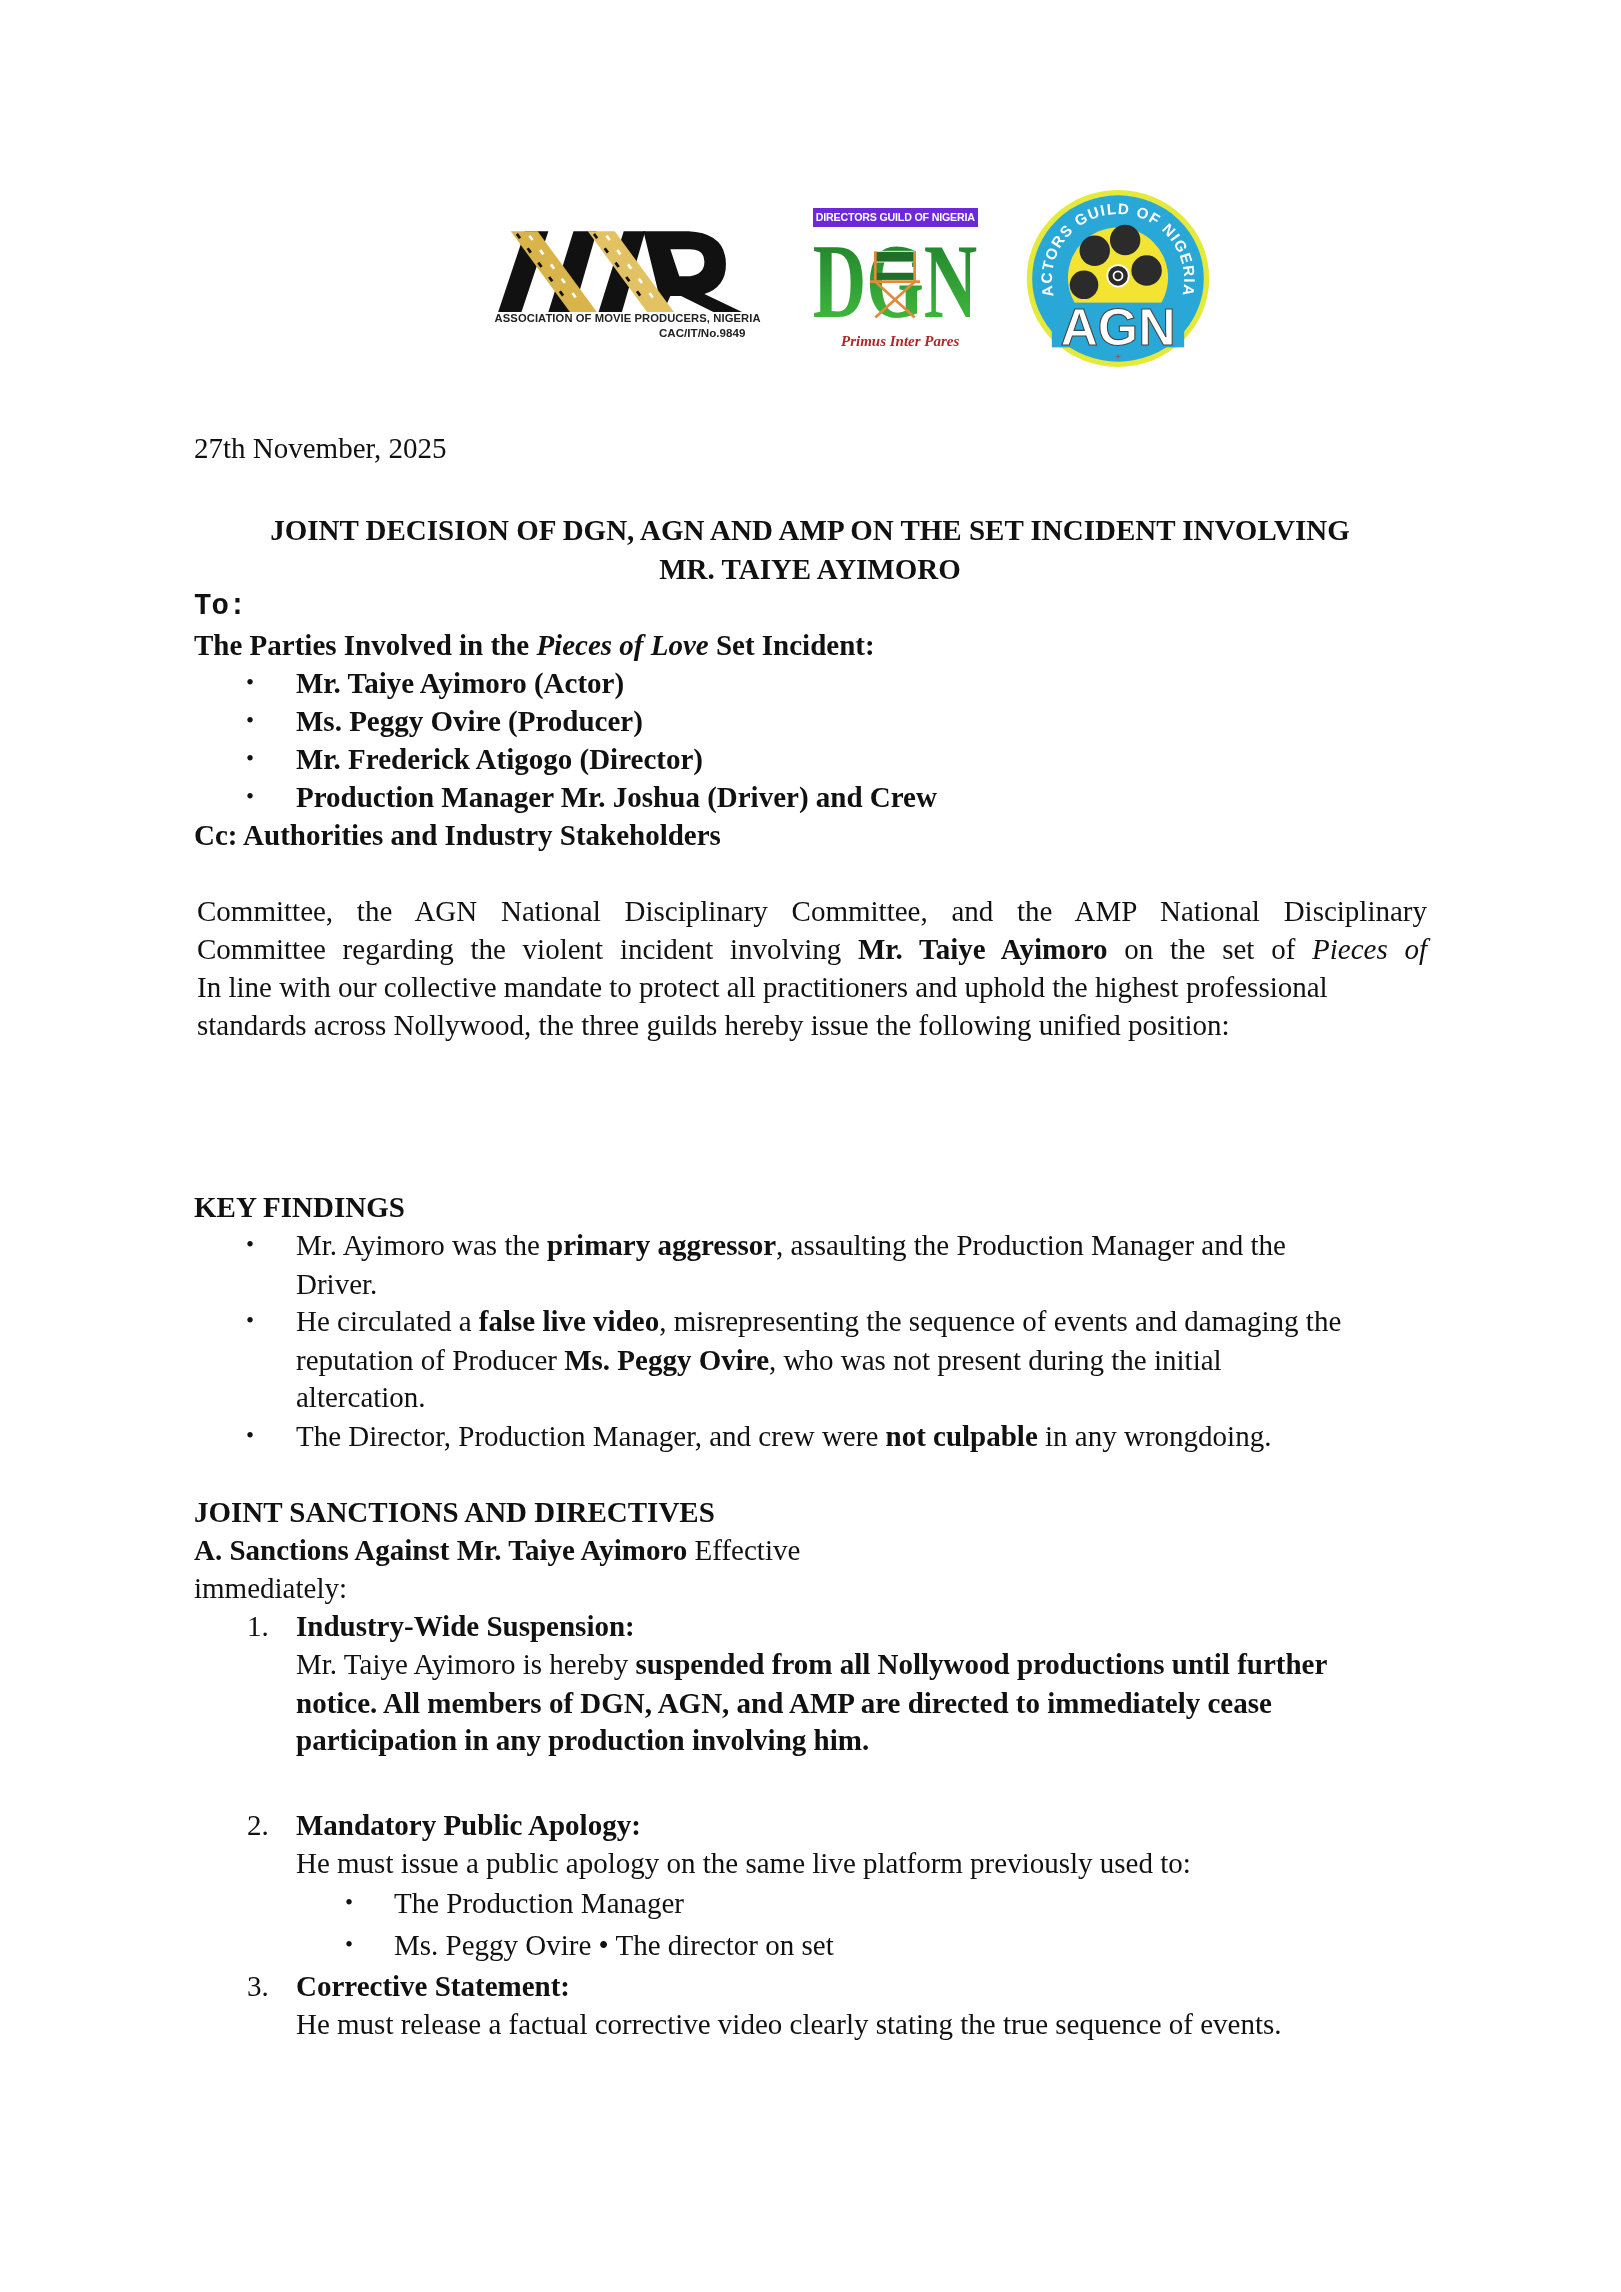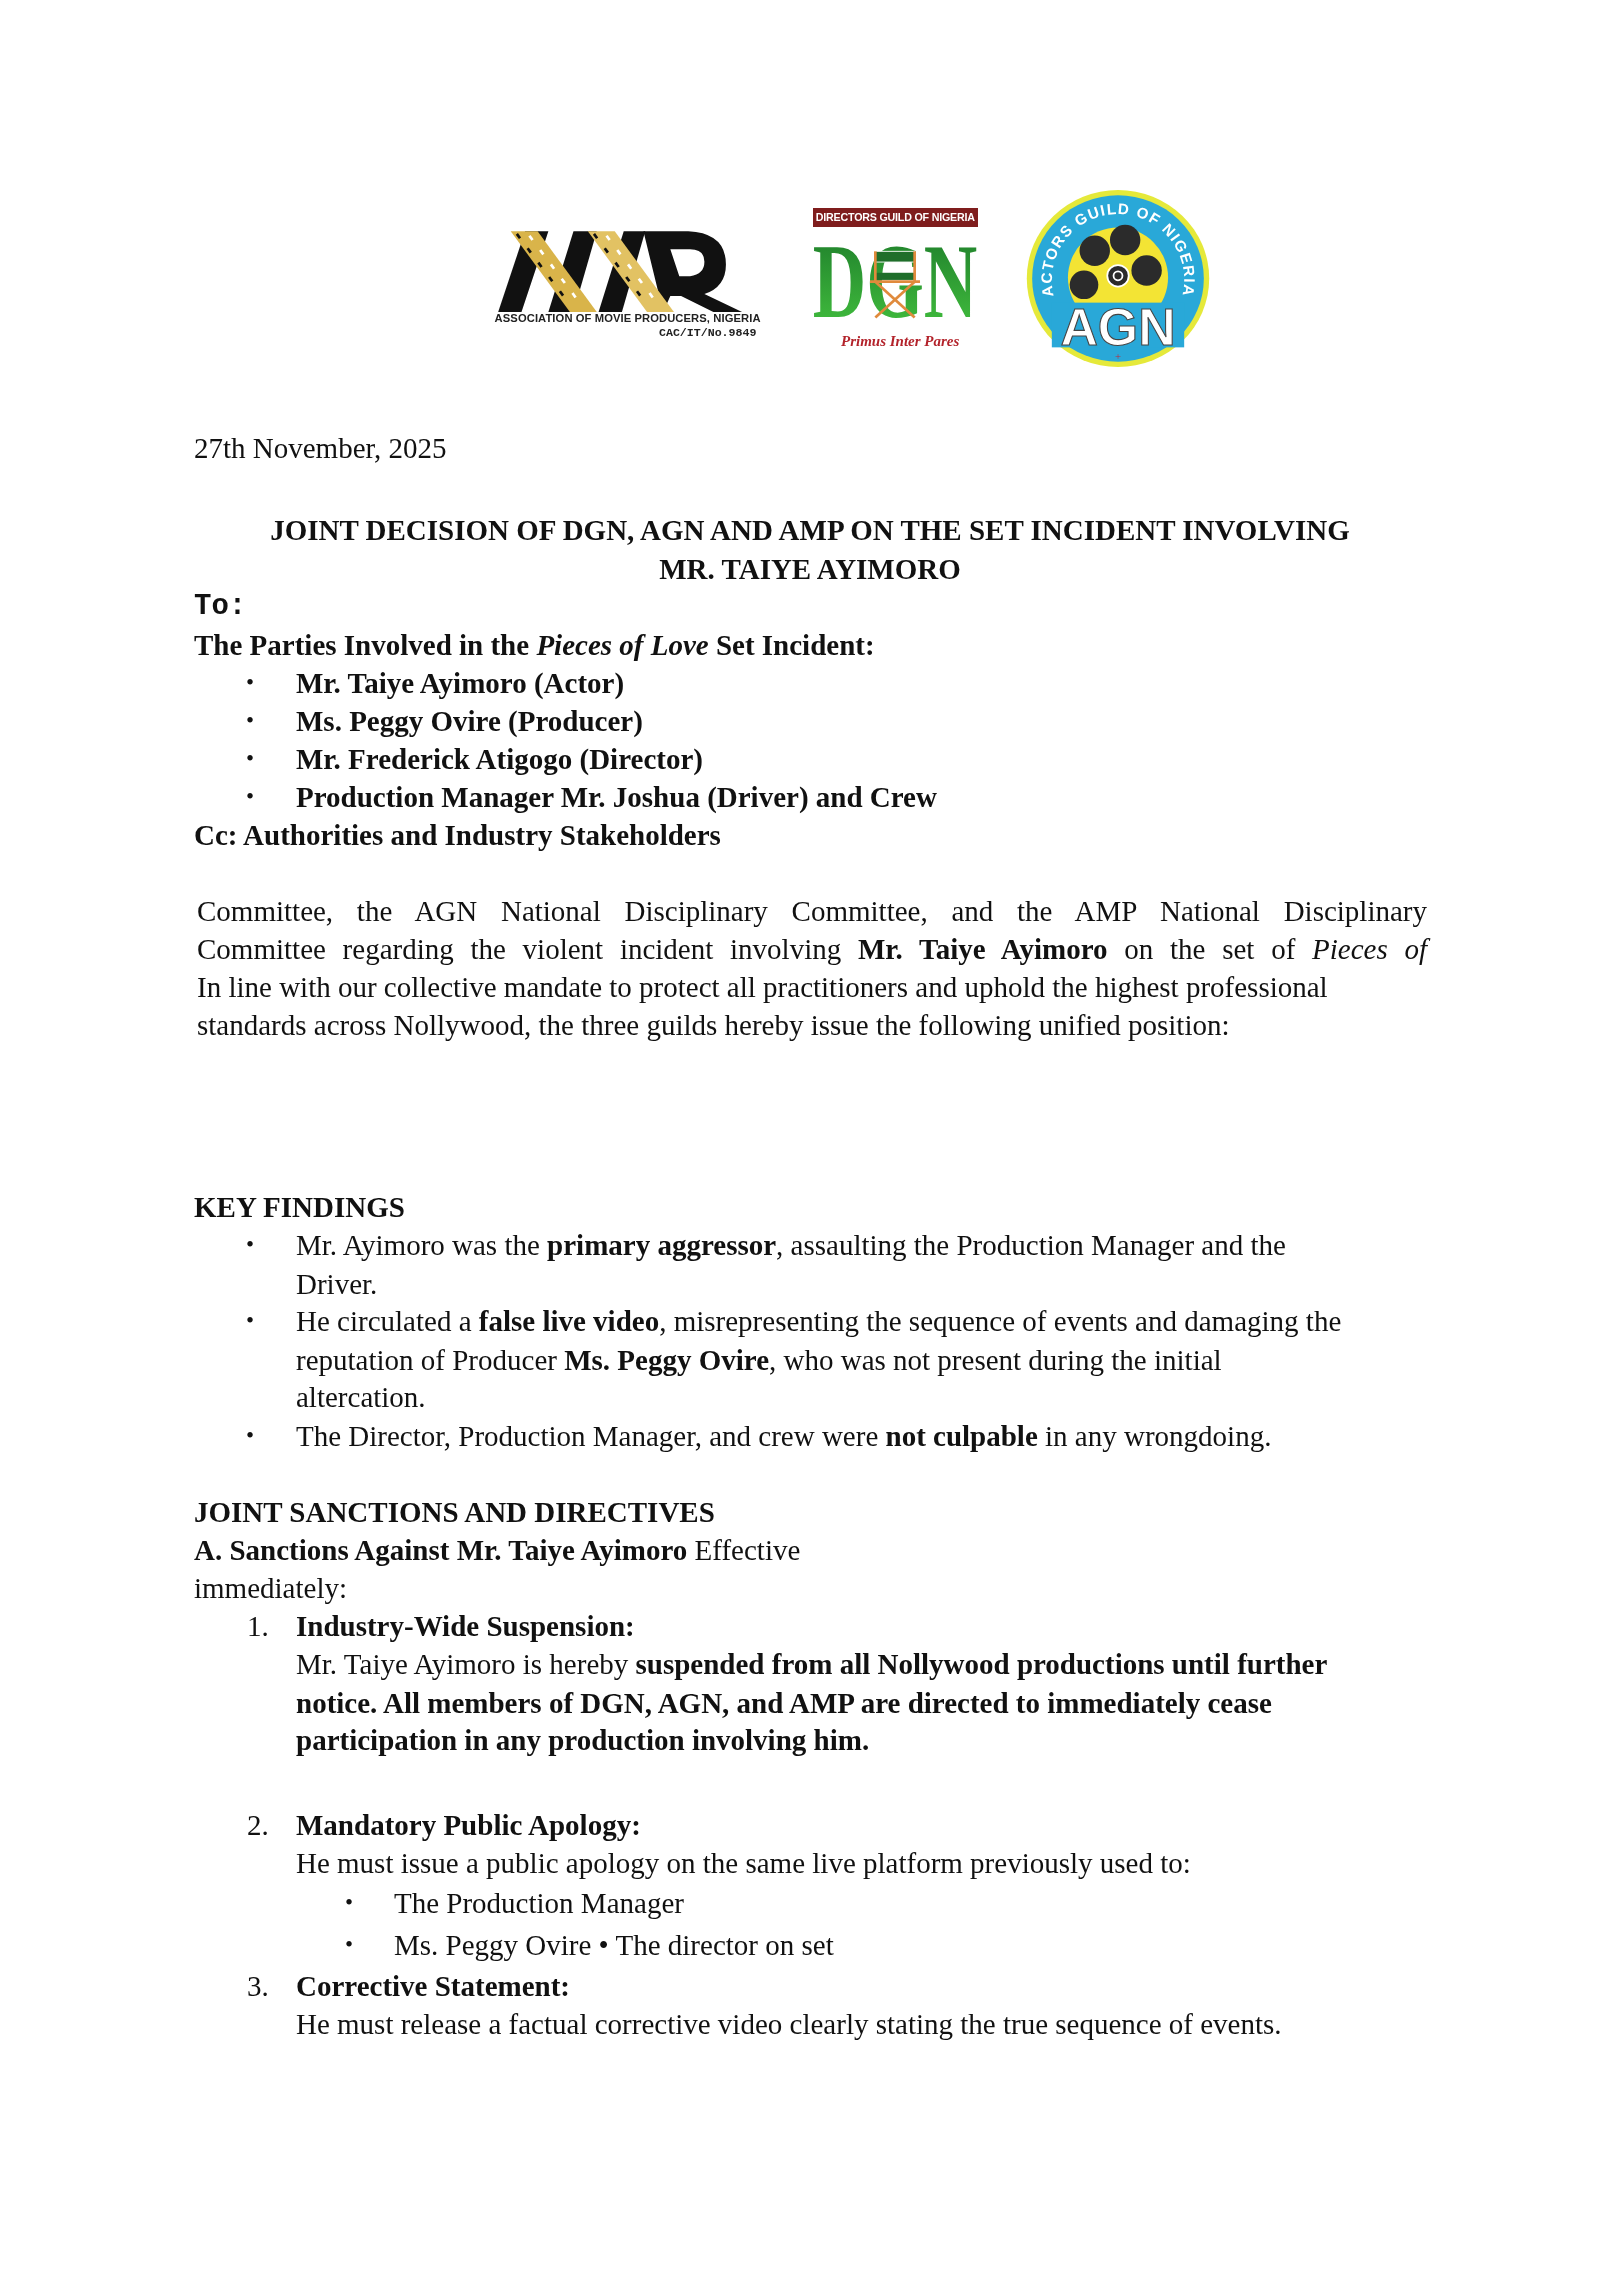--- a/index.html
+++ b/index.html
@@ -23,21 +23,21 @@
   .center-line { position: absolute; left: 194px; width: 1232px; text-align: center; white-space: nowrap;
     font-size: 29px; line-height: 38px; font-weight: bold; }
   .bullet { position: absolute; font-size: 23px; line-height: 38px; }
 
   
   .logo { position: absolute; }
   .amp-cap1 { position: absolute; font-family: "Liberation Sans", "DejaVu Sans", sans-serif; font-weight: bold;
     font-size: 11.2px; color: #222; white-space: nowrap; letter-spacing: 0.1px; }
   .amp-cap2 { position: absolute; font-family: "Liberation Sans", "DejaVu Sans", sans-serif; font-weight: bold;
     font-size: 11.6px; color: #222; white-space: nowrap; }
-  .dgn-banner { position: absolute; background: #7f1d1d; color: #fff; font-family: "Liberation Sans", "DejaVu Sans", sans-serif;
+  .dgn-banner { position: absolute; background: #6d28d9; color: #fff; font-family: "Liberation Sans", "DejaVu Sans", sans-serif;
     font-weight: bold; font-size: 10.7px; text-align: center; line-height: 19px; white-space: nowrap; letter-spacing: -0.2px; }
   .dgn-motto { position: absolute; font-family: "Liberation Serif", "DejaVu Serif", serif; font-style: italic; font-weight: bold;
     font-size: 15px; color: #b3232b; white-space: nowrap; }
 </style>
 </head>
 <body>
 
 <div class="logo" style="left:491px; top:215px; width:269px; height:125px;">
   <svg width="269" height="99" viewBox="0 0 300 110" style="position:absolute; left:0; top:0;">
 
@@ -68,21 +68,21 @@
       <rect x="78" y="72" width="6" height="3" transform="rotate(54 81 73)"></rect>
       <rect x="90" y="88" width="6" height="3" transform="rotate(54 93 89)"></rect>
       <rect x="128" y="24" width="6" height="3" transform="rotate(54 131 25)"></rect>
       <rect x="140" y="40" width="6" height="3" transform="rotate(54 143 41)"></rect>
       <rect x="152" y="56" width="6" height="3" transform="rotate(54 155 57)"></rect>
       <rect x="164" y="72" width="6" height="3" transform="rotate(54 167 73)"></rect>
       <rect x="176" y="88" width="6" height="3" transform="rotate(54 179 89)"></rect>
     </g>
   </svg>
   <div class="amp-cap1" style="left:3.6px; top:97px;">ASSOCIATION OF MOVIE PRODUCERS, NIGERIA</div>
-  <div class="amp-cap2" style="left:168px; top:111px;font-family:Liberation Mono, monospace;">CAC/IT/No.9849</div>
+  <div class="amp-cap2" style="left:168px; top:111px;">CAC/IT/No.9849</div>
 </div>
 
 <div class="logo" style="left:811px; top:206px; width:168px; height:152px;">
   <div class="dgn-banner" style="left:1.8px; top:1.8px; width:165px; height:19px;">DIRECTORS GUILD OF NIGERIA</div>
   <svg width="168" height="94" viewBox="0 0 188 105" style="position:absolute; left:0; top:21.5px;">
     <defs>
       <linearGradient id="dgnG" x1="0" y1="0" x2="0" y2="1">
         <stop offset="0" stop-color="#1c7a2a"></stop>
           <stop offset="1" stop-color="#45c43f"></stop>
       </linearGradient>

